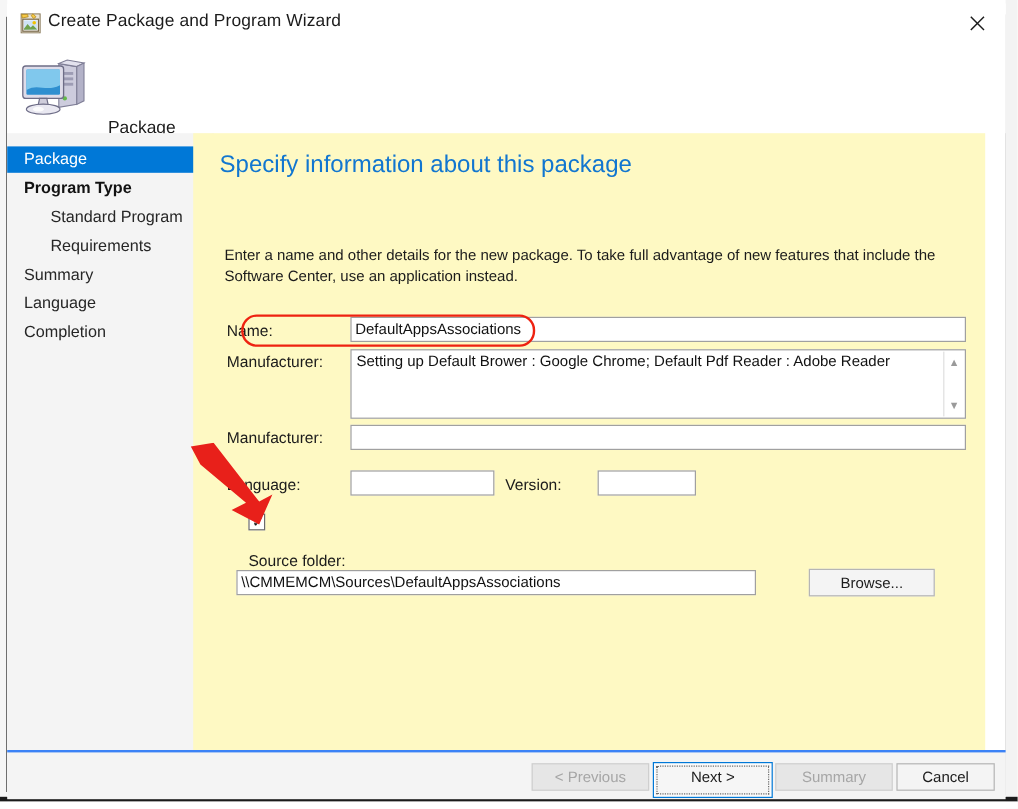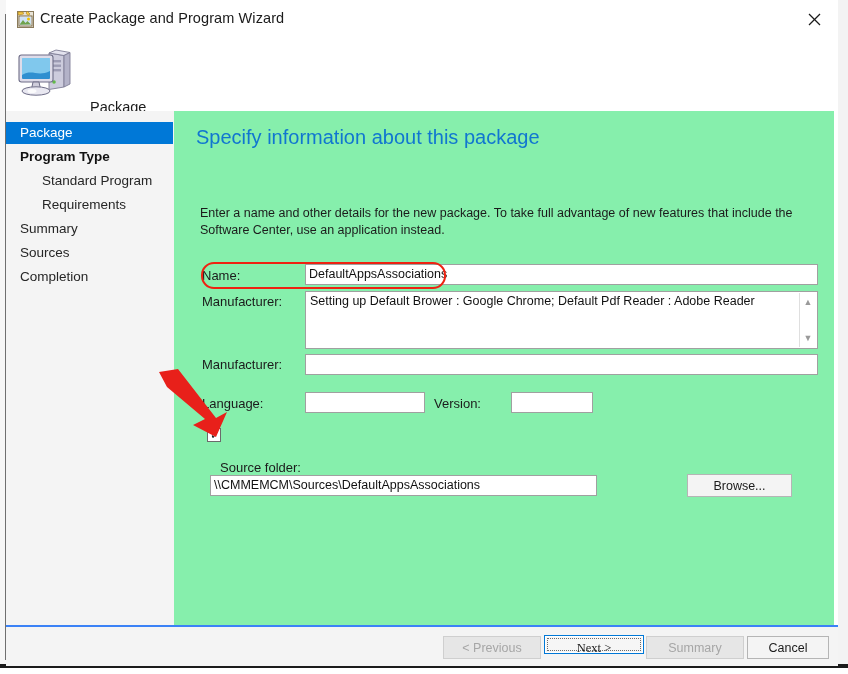--- a/index.html
+++ b/index.html
@@ -112,22 +112,22 @@
   }
   .nav-item .nav-label { position: absolute; top: 0; }
   .nav-item.level1 .nav-label { left: 14px; }
   .nav-item.level2 .nav-label { left: 36px; }
   .nav-item.selected { background: #0078d7; }
   .nav-item.selected .nav-label { color: #ffffff; }
   .nav-item.bold .nav-label { font-weight: bold; color: #121212; }
 
   
   #content {
-    position: absolute; left: 168px; top: 108px; width: 660px; height: 514px;
-    background: #86efac;
+    position: absolute; left: 155px; top: 108px; width: 660px; height: 514px;
+    background: #fef9c3;
   }
   #page-title {
     position: absolute; left: 22px; top: 15px;
     font-size: 20px;
     color: #1176d0;
     white-space: nowrap;
   }
   #intro-text {
     position: absolute; left: 26px; top: 94px; width: 608px;
     font-size: 12.5px;
@@ -312,21 +312,21 @@
     <div class="nav-item level1 bold" style="top:35px;">
       <span class="nav-label">Program Type</span>
     </div>
     <div class="nav-item level2" style="top:83px;">
       <span class="nav-label">Requirements</span>
     </div>
     <div class="nav-item level1" style="top:107px;">
       <span class="nav-label">Summary</span>
     </div>
     <div class="nav-item level1" style="top:131px;">
-      <span class="nav-label">Sources</span>
+      <span class="nav-label">Language</span>
     </div>
     <div class="nav-item level1" style="top:155px;">
       <span class="nav-label">Completion</span>
     </div>
   </div>
   <div id="sidebar-divider"></div>
 
   <div id="content">
     <div id="page-title">Specify information about this package</div>
     <div id="intro-text">Enter a name and other details for the new package. To take full advantage of new features that include the Software Center, use an application instead.</div>
@@ -345,31 +345,31 @@
 
     <div class="field-label" style="left:28px; top:246px;">Manufacturer:</div>
     <div class="textbox" style="left:131px; top:243px; width:513px; height:21px;"></div>
 
     <div class="field-label" style="left:28px; top:285px;">Language:</div>
     <div class="textbox" style="left:131px; top:281px; width:120px; height:21px;"></div>
     <div class="field-label" style="left:260px; top:285px;">Version:</div>
     <div class="textbox" style="left:337px; top:281px; width:82px; height:21px;"></div>
 
     <div class="field-label" style="left:46px; top:349px;">Source folder:</div>
-    <div class="textbox" style="left:36px; top:364px; width:387px; height:21px;">\\CMMEMCM\Sources\DefaultAppsAssociations</div>
+    <div class="textbox" style="left:36px; top:364px; width:433px; height:21px;">\\CMMEMCM\Sources\DefaultAppsAssociations</div>
     <button class="btn plain" style="left:513px; top:363px; width:105px; height:23px;">Browse...</button>
   </div>
 
   <div id="src-check-box">
     <span id="src-check-mark">✓</span>
   </div>
 
   <div id="footer">
     <button class="btn disabled" style="left:437px; top:9px; width:98px; height:23px;">&lt; Previous</button>
-    <button class="btn default" style="left:538px; top:8px; width:100px; height:19px;font-family:Liberation Serif, serif;">
+    <button class="btn default" style="left:538px; top:8px; width:100px; height:30px;">
       <span class="btn-inner">Next &gt;</span>
     </button>
     <button class="btn disabled" style="left:640px; top:9px; width:98px; height:23px;">Summary</button>
     <button class="btn plain" style="left:741px; top:9px; width:82px; height:23px;">Cancel</button>
   </div>
 
   <div id="name-highlight"></div>
 
   <div id="red-arrow">
     <svg width="78" height="72" viewBox="0 0 78 72">

